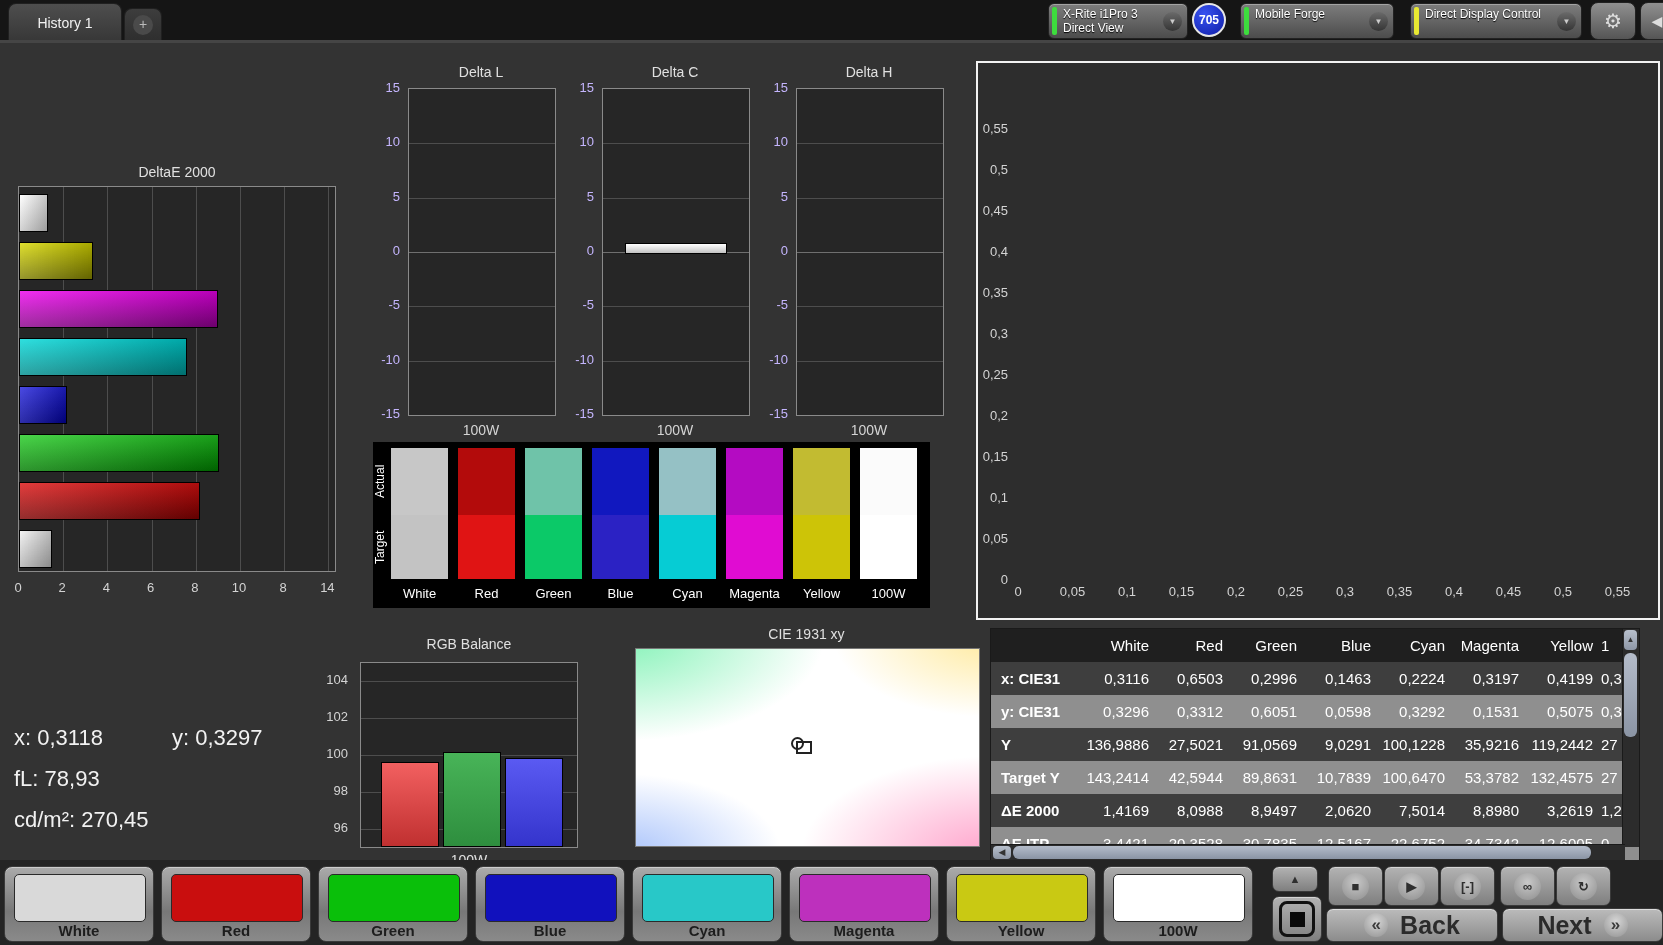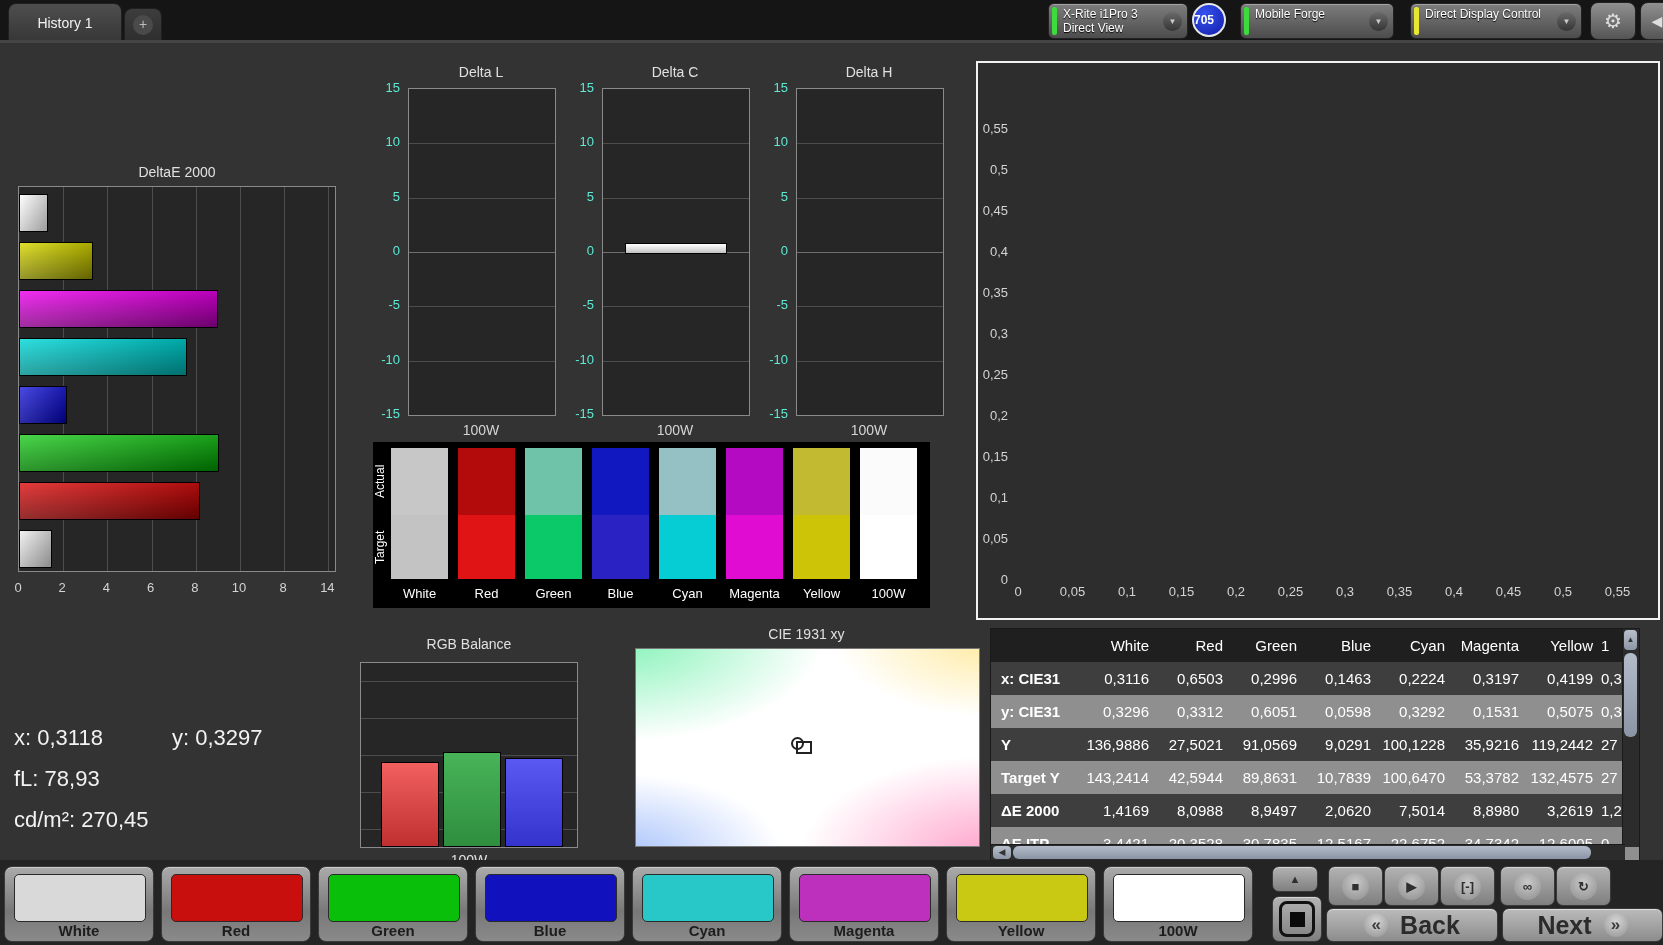--- a/index.html
+++ b/index.html
@@ -18,42 +18,42 @@
        font-size:14px;line-height:19px;text-align:center;}
   .ddl{position:absolute;top:3px;height:34px;border-radius:6px;border:1px solid #222;
        background:linear-gradient(#7d7d7d,#4c4c4c);box-shadow:inset 0 1px 0 rgba(255,255,255,.3);}
   .ddl .stripe{position:absolute;left:3px;top:3px;bottom:3px;width:5px;border-radius:2px;}
   .ddl .txt{position:absolute;left:14px;top:3px;right:30px;font-size:12px;line-height:14px;
        color:#fff;text-shadow:0 1px 1px #000;white-space:nowrap;}
   .ddl .arr{position:absolute;right:5px;top:8px;width:19px;height:19px;border-radius:50%;
        background:linear-gradient(#6a6a6a,#353535);color:#ccc;font-size:8px;line-height:19px;text-align:center;}
   .badge{position:absolute;left:1192px;top:3px;width:34px;height:34px;border-radius:50%;
        background:radial-gradient(circle at 35% 30%,#3752f0,#101ea8);border:2px solid #e6e6e6;
-       color:#fff;font-size:12px;font-weight:bold;display:flex;align-items:center;box-sizing:border-box;}
+       color:#fff;font-size:12px;font-weight:bold;display:flex;align-items:center;justify-content:center;box-sizing:border-box;}
   .sqbtn{position:absolute;top:2px;height:36px;border-radius:8px;border:1px solid #222;
        background:linear-gradient(#909090,#555);color:#ddd;display:flex;align-items:center;justify-content:center;}
   
   .pagetitle{position:absolute;left:10px;top:52px;font-size:38px;font-weight:300;letter-spacing:.5px;color:#ececec;}
   .ctitle{position:absolute;font-size:14px;color:#e0e0e0;text-align:center;}
   .plot{position:absolute;background:#262626;border:1px solid #8a8a8a;}
   .gridline{position:absolute;background:#4d4d4d;}
   .vgrid{top:0;bottom:0;width:1px;}
   .hgrid{left:0;right:0;height:1px;}
   .hgrid.zero{background:#6f6f6f;}
   
   #deltae-plot{left:18px;top:186px;width:316px;height:384px;}
   .hbar{position:absolute;left:0;height:36px;border:1px solid #000;}
   #deltae-xaxis{position:absolute;left:18px;top:580px;width:320px;height:18px;}
   #deltae-xaxis span{position:absolute;width:24px;text-align:center;font-size:13px;color:#d4d4d4;}
   
   .dchart{position:absolute;top:64px;width:146px;height:380px;}
   .dc-title{position:absolute;left:0;top:0;width:146px;text-align:center;font-size:14px;color:#e0e0e0;}
   .dc-plot{position:absolute;left:0;top:24px;width:146px;height:326px;background:#262626;border:1px solid #8a8a8a;}
   .dc-ylab{position:absolute;left:-40px;top:24px;width:34px;height:326px;}
-  .dc-ylab span{position:absolute;right:2px;font-size:13px;color:#5eead4;}
+  .dc-ylab span{position:absolute;right:2px;font-size:13px;color:#c4b5fd;}
   .dc-xlab{position:absolute;left:0;top:358px;width:146px;text-align:center;font-size:14px;color:#d4d4d4;}
   .dbar{position:absolute;left:22px;width:100px;background:linear-gradient(#ffffff,#c2c2c2);border:1px solid #000;}
   
   .swpanel{position:absolute;left:373px;top:442px;width:557px;height:166px;background:#000;}
   .swrotlab{position:absolute;left:0;width:17px;color:#fff;font-size:12px;
        writing-mode:vertical-rl;transform:rotate(180deg);text-align:center;}
   .sw{position:absolute;width:57px;}
   .sw .a{position:absolute;left:0;top:0;width:57px;height:67px;}
   .sw .t{position:absolute;left:0;top:67px;width:57px;height:64px;}
   .sw .lb{position:absolute;left:-8px;top:138px;width:73px;text-align:center;color:#fff;font-size:13px;}
@@ -368,20 +368,27 @@
   <div class="cr-line" style="left:14px;top:766px;">
     <span>fL:</span>
     <span>78,93</span>
   </div>
   <div class="cr-line" style="left:14px;top:807px;">
     <span>cd/m²:</span>
     <span>270,45</span>
   </div>
 
   <div class="ctitle" style="left:360px;top:636px;width:218px;">RGB Balance</div>
+  <div id="rgb-ylabels">
+      <span style="top: 10.4px;">104</span>
+      <span style="top: 47.2px;">102</span>
+      <span style="top: 84px;">100</span>
+      <span style="top: 120.8px;">98</span>
+      <span style="top: 157.6px;">96</span>
+    </div>
   <div class="plot" id="rgb-plot">
       <div class="hgrid gridline" style="top: 18.4px;"></div>
       <div class="hgrid gridline" style="top: 55.2px;"></div>
       <div class="hgrid gridline" style="top: 92px;"></div>
       <div class="hgrid gridline" style="top: 128.8px;"></div>
       <div class="hgrid gridline" style="top: 165.6px;"></div>
       <div class="vbar" style="left: 20px; width: 56px; top: 99.36px; bottom: 0px; background: linear-gradient(rgb(242, 96, 96), rgb(192, 48, 48));"></div>
       <div class="vbar" style="left: 82px; width: 56px; top: 89.24px; bottom: 0px; background: linear-gradient(rgb(72, 180, 88), rgb(46, 142, 62));"></div>
       <div class="vbar" style="left: 144px; width: 56px; top: 94.76px; bottom: 0px; background: linear-gradient(rgb(90, 90, 242), rgb(52, 52, 204));"></div>
     </div>

